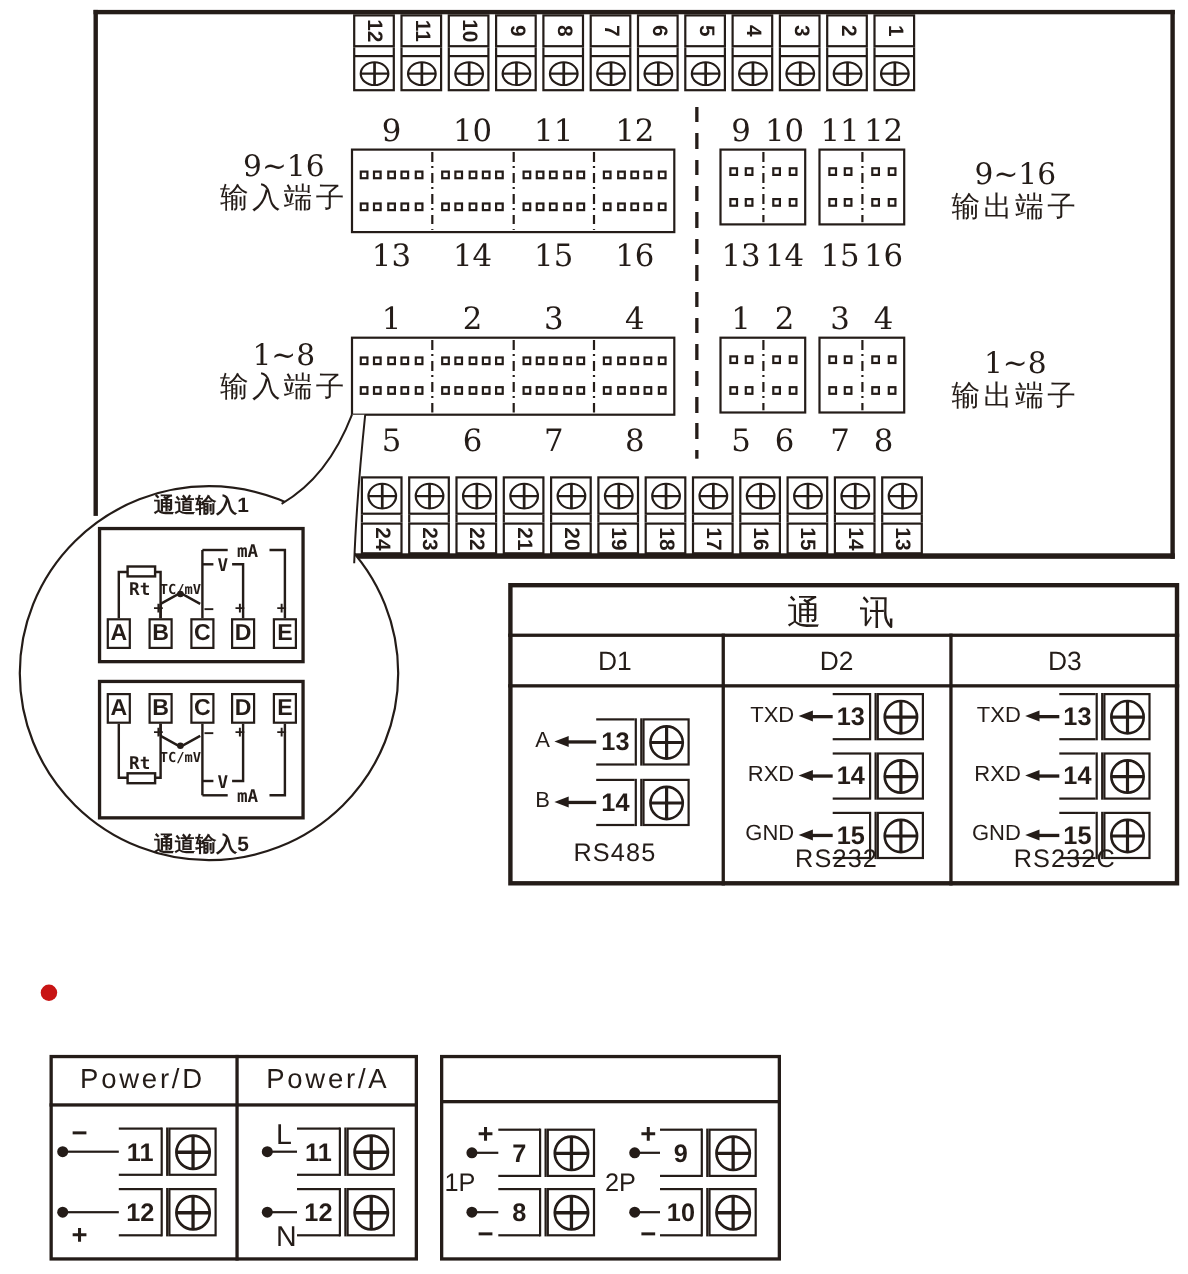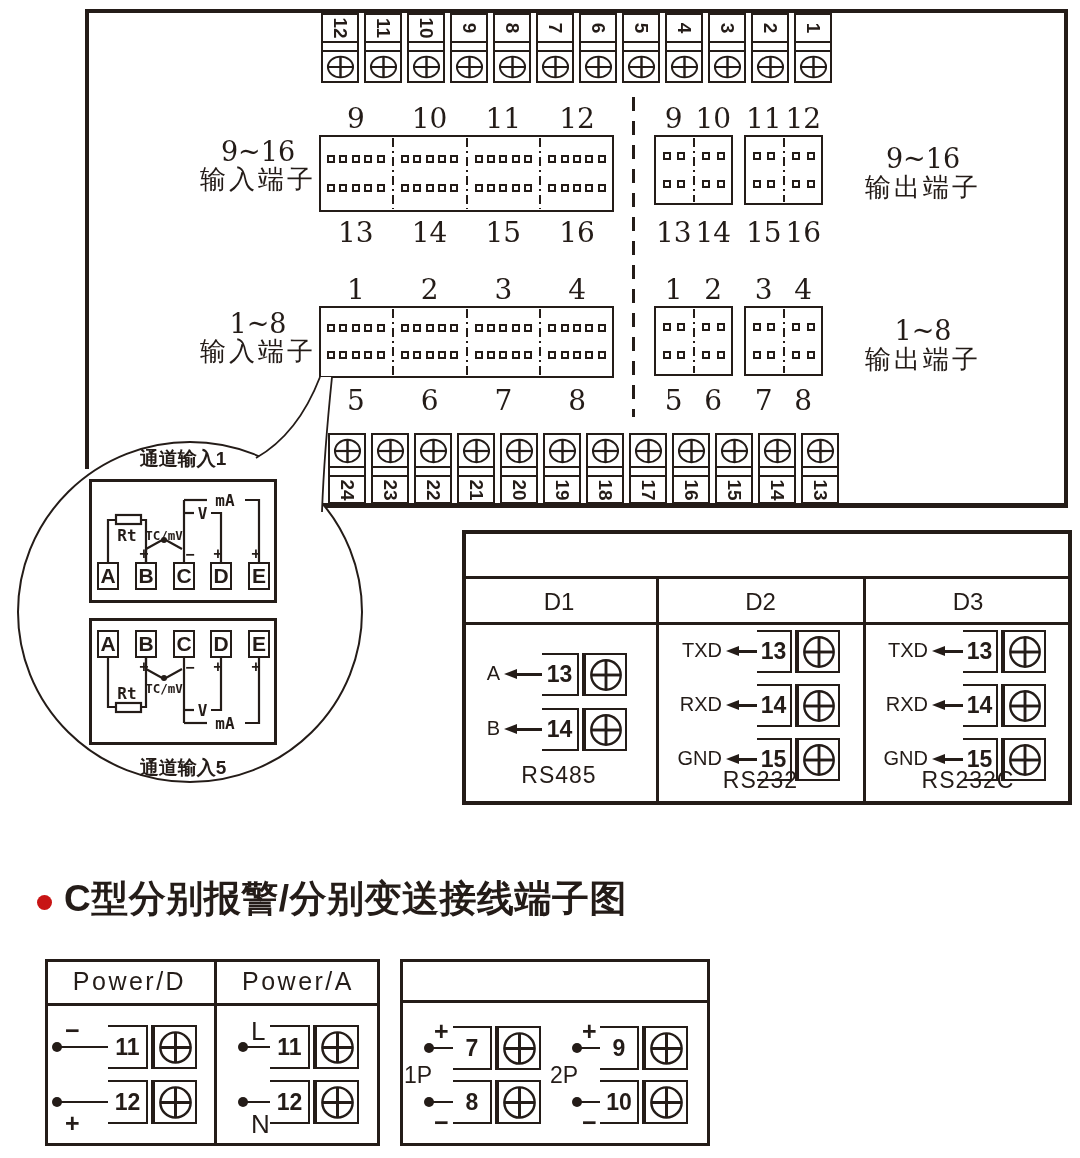--- a/index.html
+++ b/index.html
@@ -641,20 +641,21 @@
       <div class="vcell ctr" style="left: 210px; top: 562px; width: 22px; height: 28px; font-size: 21px; font-weight: bold; transform: none;">D</div>
       <div class="vcell ctr" style="left: 248px; top: 562px; width: 22px; height: 28px; font-size: 21px; font-weight: bold; transform: none;">E</div>
       <div class="vcell ctr" style="left: 97px; top: 630px; width: 22px; height: 28px; font-size: 21px; font-weight: bold;">A</div>
       <div class="vcell ctr" style="left: 135px; top: 630px; width: 22px; height: 28px; font-size: 21px; font-weight: bold;">B</div>
       <div class="vcell ctr" style="left: 173px; top: 630px; width: 22px; height: 28px; font-size: 21px; font-weight: bold;">C</div>
       <div class="vcell ctr" style="left: 210px; top: 630px; width: 22px; height: 28px; font-size: 21px; font-weight: bold;">D</div>
       <div class="vcell ctr" style="left: 248px; top: 630px; width: 22px; height: 28px; font-size: 21px; font-weight: bold;">E</div>
     </div>
 
   <div class="bx" style="left:462px;top:530px;width:610px;height:275px;border-width:4px;"></div>
+  <div class="lbl" style="left:462px;top:536px;width:610px;font-size:31px;white-space:pre;letter-spacing:6px;">通  讯</div>
   <div class="ln" style="left:462px;top:576px;width:610px;height:2.5px;"></div>
   <div class="ln" style="left:462px;top:622px;width:610px;height:2.5px;"></div>
   <div class="ln" style="left:656px;top:576px;width:2.5px;height:229px;"></div>
   <div class="ln" style="left:863px;top:576px;width:2.5px;height:229px;"></div>
   <div id="gen-comm" class="abs" style="left:0;top:0;">
       <div class="lbl" style="left: 462px; top: 588px; width: 194px; font-size: 24px;">D1</div>
       <div class="abs" style="left: 468px; top: 662px; width: 32px; text-align: right; font-size: 20px; font-weight: 500;">A</div>
       <div class="arrowhead" style="left: 504px; top: 668.5px;"></div>
       <div class="arrowline" style="left: 515px; top: 673px; width: 27px;"></div>
       <div class="numcell" style="left: 542px; top: 653px; width: 35px; height: 43px;">13</div>
@@ -767,21 +768,20 @@
             <circle cx="20" cy="20" r="17.3" fill="none" stroke="#241c18" stroke-width="2.8"></circle>
             <line x1="20" y1="2.7" x2="20" y2="37.3" stroke="#241c18" stroke-width="3.4"></line>
             <line x1="2.7" y1="20" x2="37.3" y2="20" stroke="#241c18" stroke-width="3.4"></line>
           </svg>
         </span>
       </div>
       <div class="lbl" style="left: 864px; top: 767px; width: 208px; font-size: 23px; letter-spacing: 1px;">RS232C</div>
     </div>
 
   <div class="abs" style="left: 37px; top: 895px; width: 15px; height: 15px; border-radius: 50%; background: rgb(200, 20, 20);"></div>
-  <div class="abs" style="left:64px;top:874px;font-size:37px;font-weight:600;letter-spacing:0.5px;">C型分别报警/分别变送接线端子图</div>
 
   <div class="bx" style="left:45px;top:959px;width:335px;height:187px;border-width:3.5px;"></div>
   <div class="ln" style="left:45px;top:1003px;width:335px;height:2.5px;"></div>
   <div class="ln" style="left:214px;top:959px;width:2.5px;height:187px;"></div>
   <div id="gen-power" class="abs" style="left:0;top:0;">
       <div class="lbl" style="left: 45px; top: 967px; width: 169px; font-size: 25px; letter-spacing: 2.5px;">Power/D</div>
       <div class="numcell" style="left: 108px; top: 1025px; width: 39px; height: 44px;">11</div>
       <div class="thin" style="left: 146px; top: 1025px; width: 7px; height: 44px;"></div>
       <div class="screwbox" style="left: 153px; top: 1025px; width: 44px; height: 44px; border-width: 2.5px;">
         <span>

